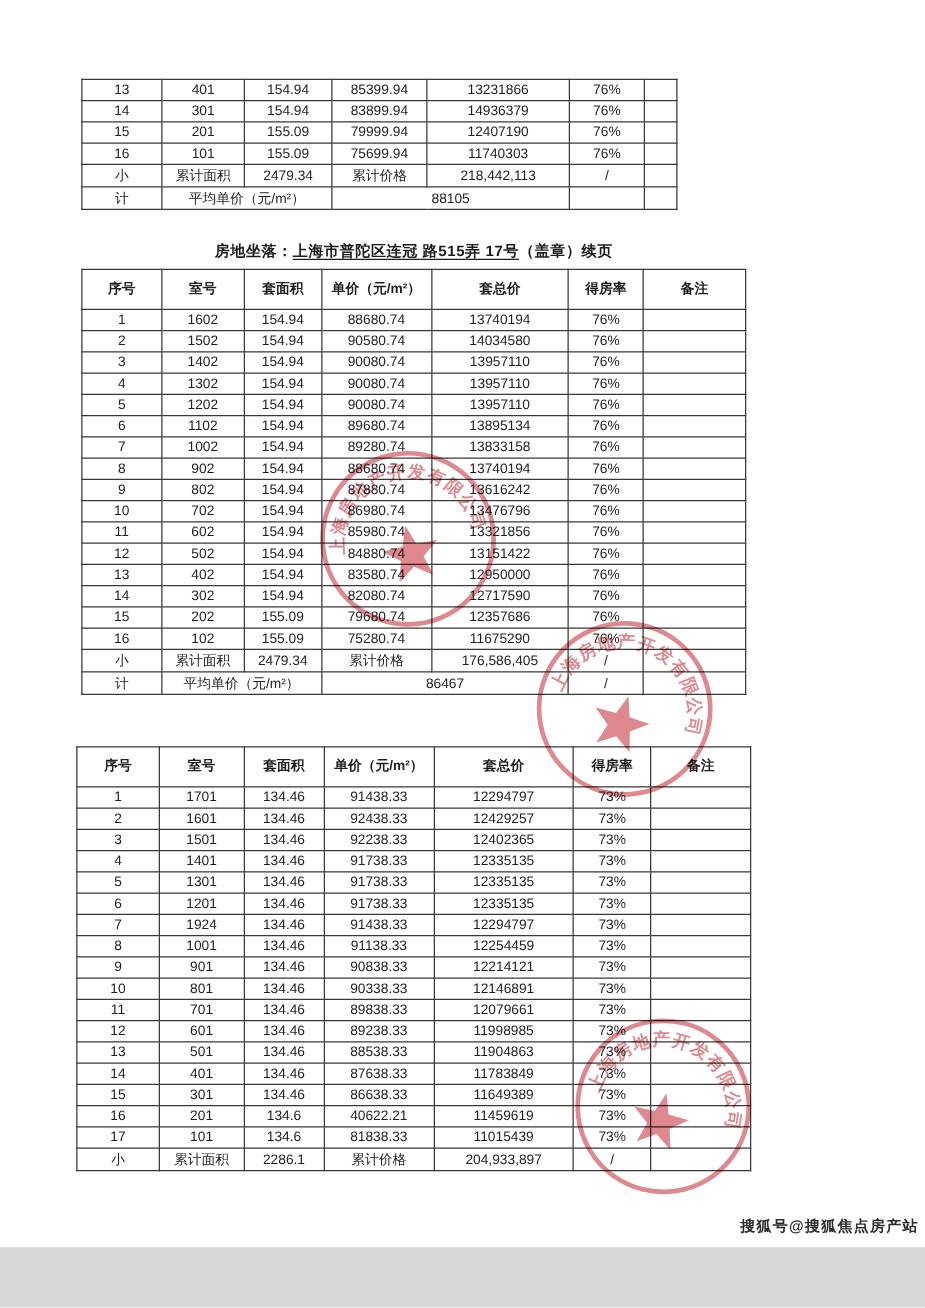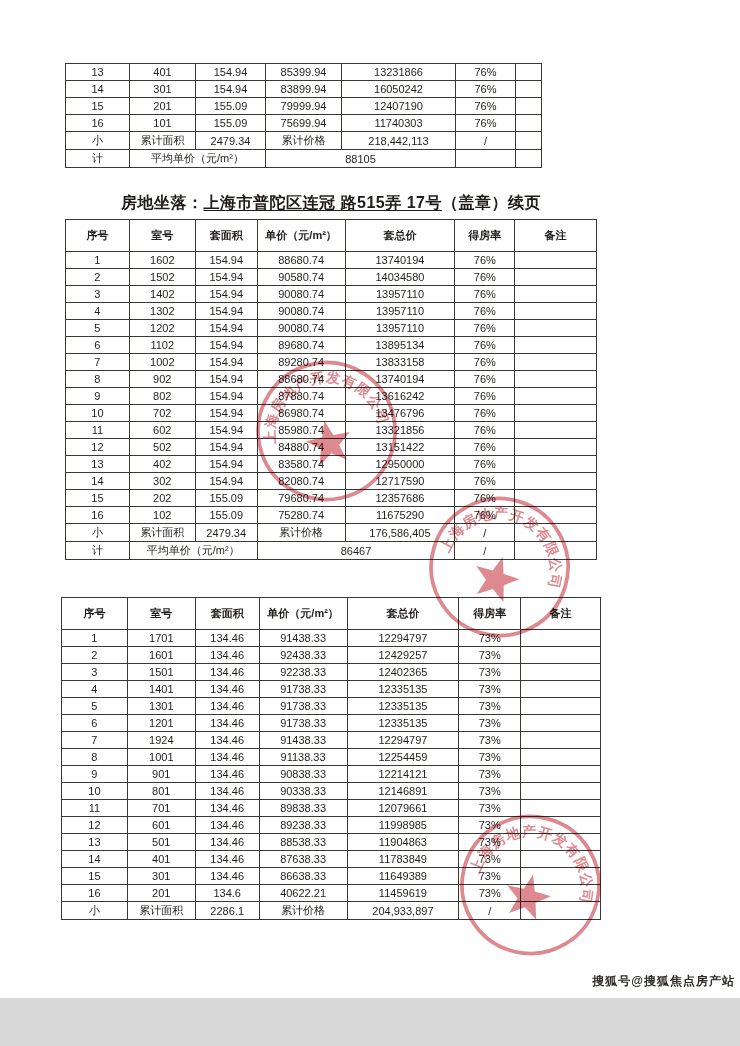--- a/index.html
+++ b/index.html
@@ -9,21 +9,21 @@
     position:relative; width:740px; height:998px; margin:0 auto;
     background:#ffffff; overflow:hidden; color:#1e1c1a;
   }
   table { border-collapse:collapse; table-layout:fixed; font-size:11px; color:#201e1c; }
   td, th {
     border:1px solid #3a3833; text-align:center; vertical-align:middle;
     padding:1px 2px; height:17px; overflow:hidden; white-space:nowrap;
   }
   th { font-weight:bold; height:32px; white-space:normal; line-height:1.25; }
   .block { position:absolute; }
-  .tbl-title { font-size:16px; font-weight:bold; text-align:center; margin-bottom:5px; letter-spacing:.5px; }
+  .tbl-title { font-size:12px; font-weight:bold; text-align:center; margin-bottom:5px; letter-spacing:.5px; }
   .tbl-title .addr { text-decoration:underline; text-underline-offset:2px; }
   .summary td { height:18px; }
   .stamp { position:absolute; color:#c8404a; opacity:.62; pointer-events:none; z-index:5; mix-blend-mode:multiply; }
   .stamp svg text { font-family:"Liberation Serif","DejaVu Serif",serif; font-weight:bold; }
   .watermark {
     position:absolute; right:5px; bottom:8px; font-size:12px; font-weight:bold;
     color:#2e2c2a; letter-spacing:1px; z-index:6;
   }
 </style>
 </head>
@@ -50,21 +50,21 @@
             <td>85399.94</td>
             <td>13231866</td>
             <td>76%</td>
             <td></td>
           </tr>
           <tr>
             <td>14</td>
             <td>301</td>
             <td>154.94</td>
             <td>83899.94</td>
-            <td>16050242</td>
+            <td>14936379</td>
             <td>76%</td>
             <td></td>
           </tr>
           <tr>
             <td>15</td>
             <td>201</td>
             <td>155.09</td>
             <td>79999.94</td>
             <td>12407190</td>
             <td>76%</td>
@@ -453,20 +453,29 @@
           </tr>
           <tr>
             <td>16</td>
             <td>201</td>
             <td>134.6</td>
             <td>40622.21</td>
             <td>11459619</td>
             <td>73%</td>
             <td></td>
           </tr>
+          <tr>
+            <td>17</td>
+            <td>101</td>
+            <td>134.6</td>
+            <td>81838.33</td>
+            <td>11015439</td>
+            <td>73%</td>
+            <td></td>
+          </tr>
         </tbody>
       <tbody class="summary">
         <tr>
           <td>小</td>
           <td>累计面积</td>
           <td>2286.1</td>
           <td>累计价格</td>
           <td>204,933,897</td>
           <td>/</td>
           <td></td>

